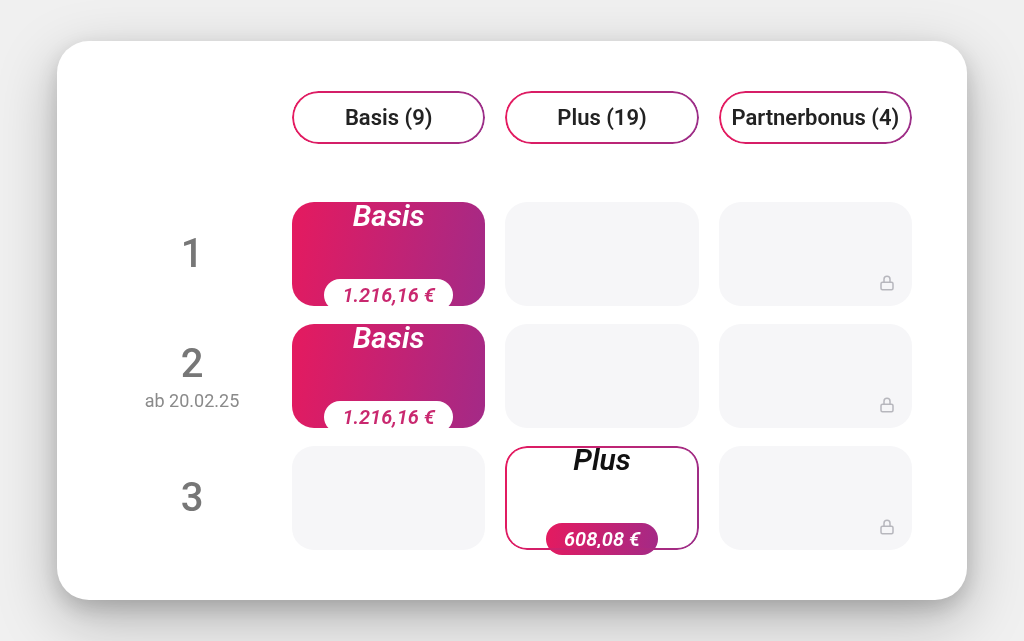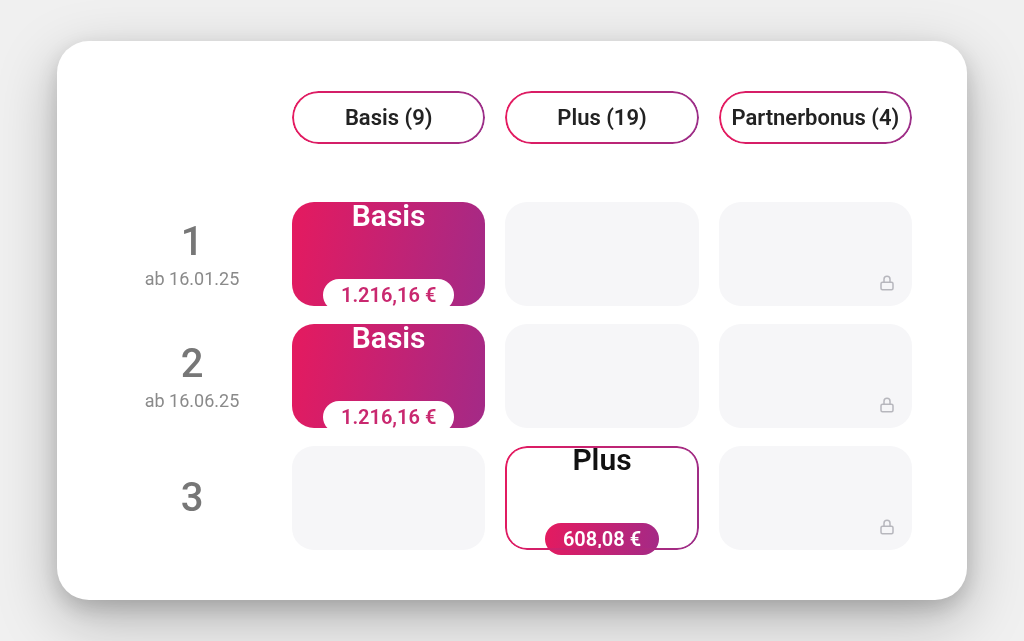--- a/index.html
+++ b/index.html
@@ -78,20 +78,21 @@
     }
     .cell {
       background: #f6f6f8;
       border-radius: 22px;
       height: 104px;
       position: relative;
       display: flex;
       flex-direction: column;
       align-items: center;
       justify-content: center;
+      font-style: italic;
     }
     .cell-filled {
       background: linear-gradient(100deg, #e51a5f 0%, #a32a87 100%);
       color: #fff;
     }
     .cell-title {
       font-size: 30px;
       font-weight: 600;
       margin-bottom: 6px;
     }
@@ -157,37 +158,36 @@
       <span>Plus (19)</span>
     </div>
     <div class="col-header">
       <span>Partnerbonus (4)</span>
     </div>
 
     <div class="gap-row" style="grid-column:1/-1"></div>
 
     <div class="row-label">
       <div class="num">1</div>
-      <div class="date">ab 16.01.25</div>
     </div>
     <div class="cell cell-filled">
       <div class="cell-title">Basis</div>
       <div class="price-pill">1.216,16 €</div>
     </div>
     <div class="cell"></div>
     <div class="cell">
       <svg class="lock-icon" viewBox="0 0 24 24" fill="none" stroke="currentColor" stroke-width="2" stroke-linecap="round" stroke-linejoin="round">
           <rect x="4" y="11" width="16" height="10" rx="2"></rect>
           <path d="M8 11V7a4 4 0 0 1 8 0v4"></path>
         </svg>
     </div>
 
     <div class="row-label">
       <div class="num">2</div>
-      <div class="date">ab 16.06.25</div>
+      <div class="date">ab 20.02.25</div>
     </div>
     <div class="cell cell-filled">
       <div class="cell-title">Basis</div>
       <div class="price-pill">1.216,16 €</div>
     </div>
     <div class="cell"></div>
     <div class="cell">
       <svg class="lock-icon" viewBox="0 0 24 24" fill="none" stroke="currentColor" stroke-width="2" stroke-linecap="round" stroke-linejoin="round">
           <rect x="4" y="11" width="16" height="10" rx="2"></rect>
           <path d="M8 11V7a4 4 0 0 1 8 0v4"></path>

